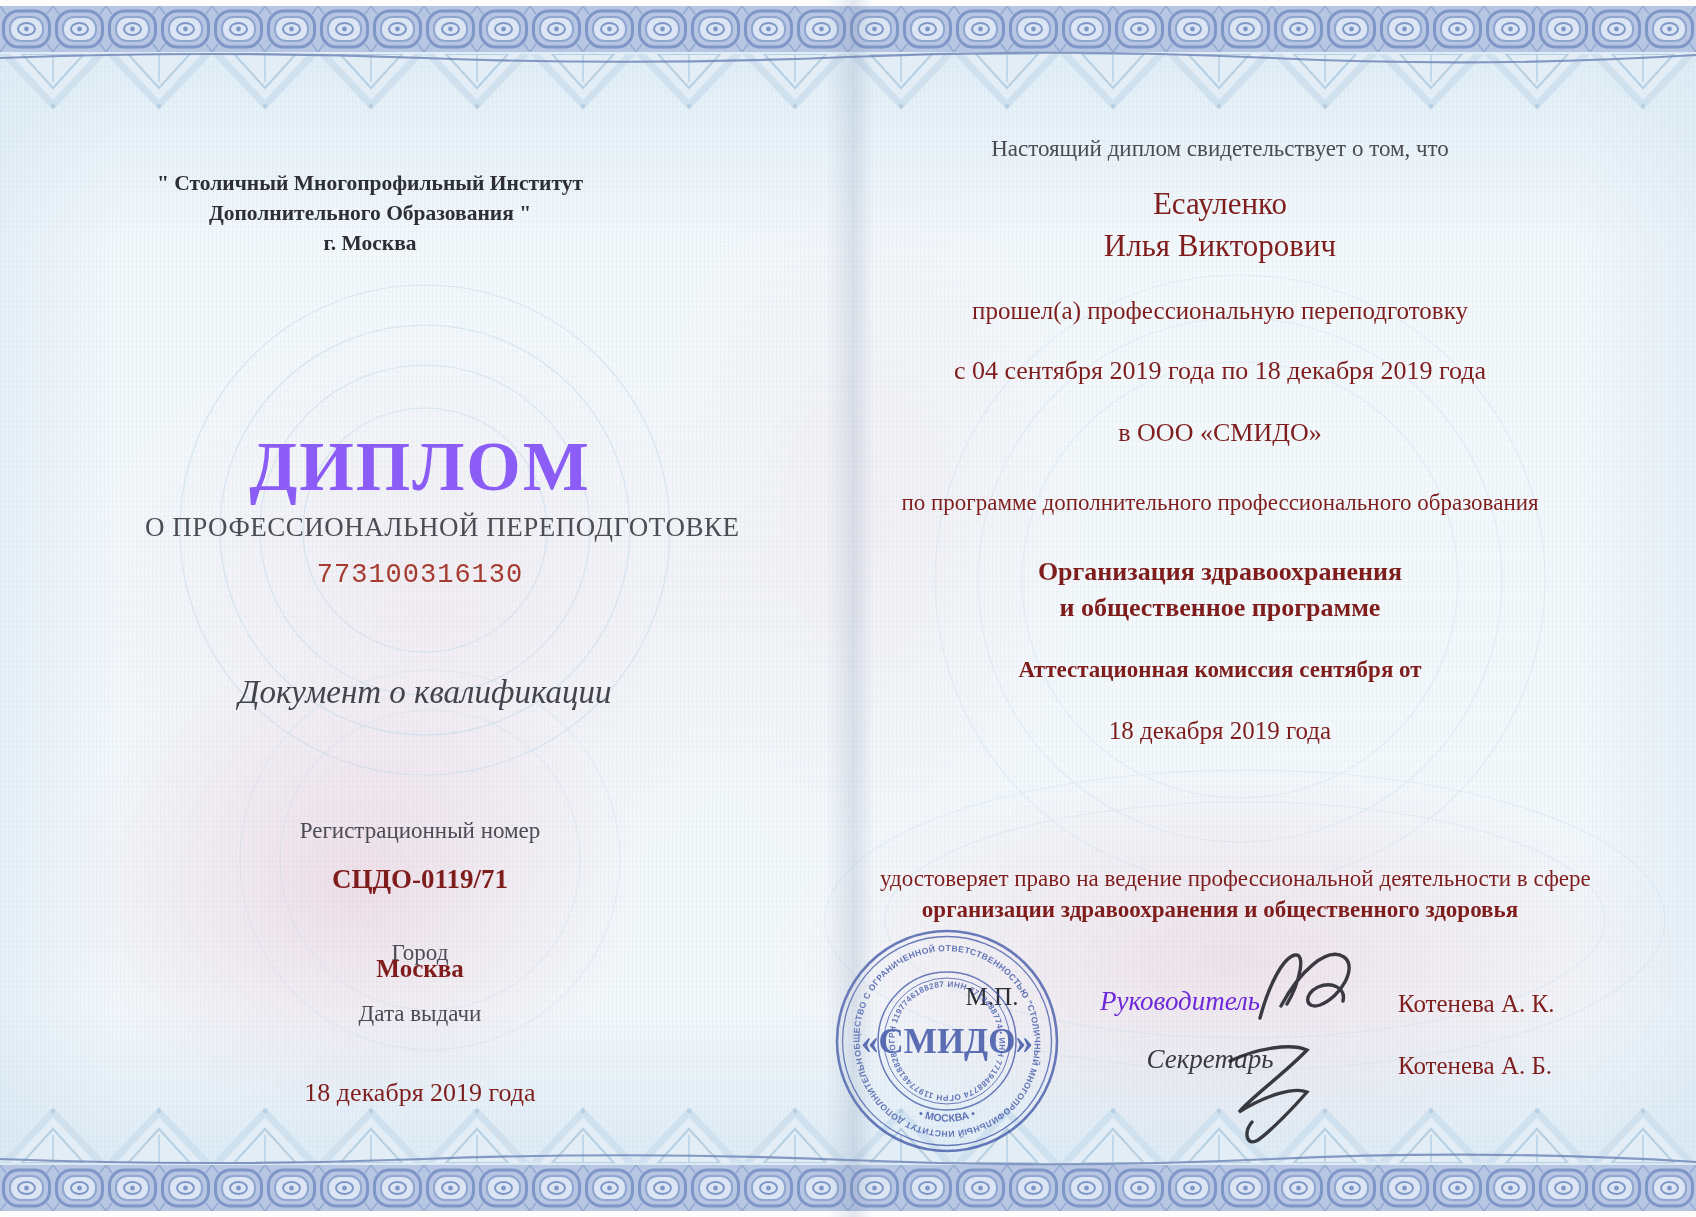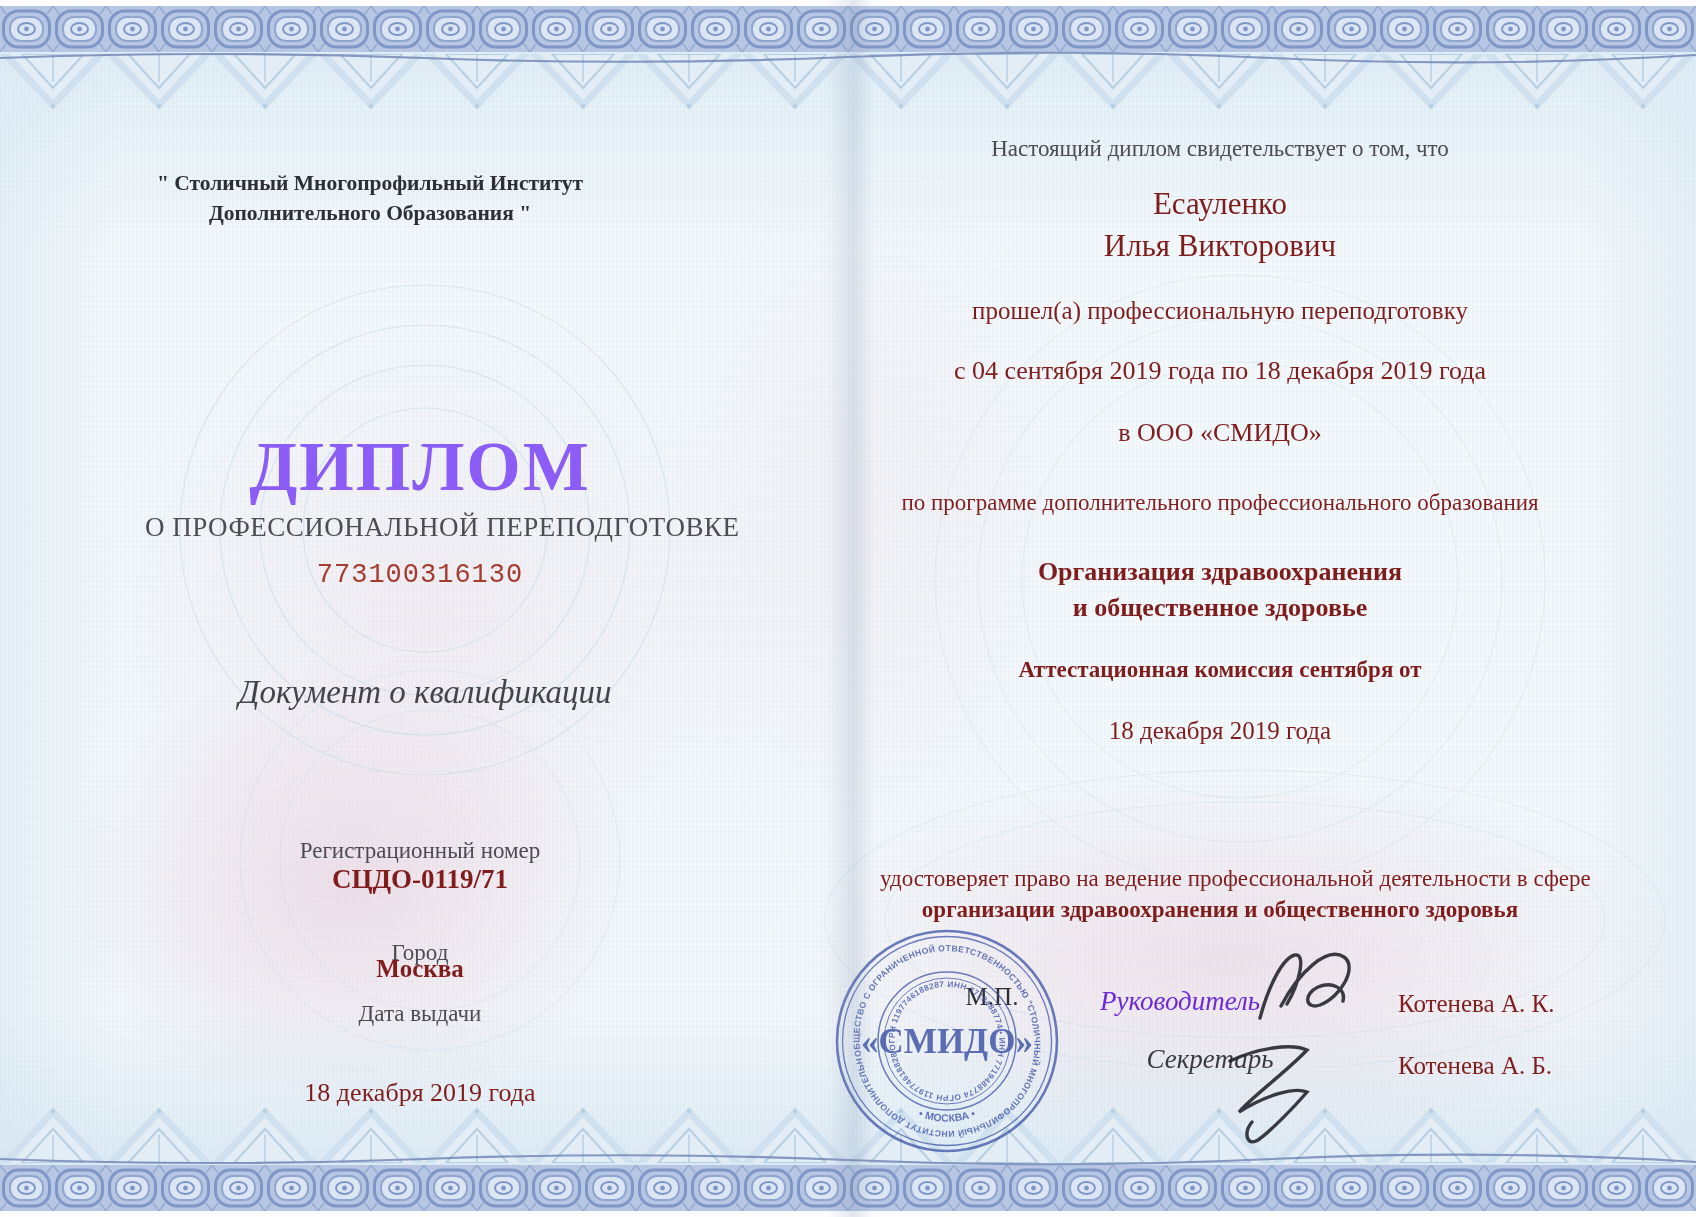--- a/index.html
+++ b/index.html
@@ -46,21 +46,21 @@
   .italic{font-style:italic;}
   
   .org-block{left:120px;top:168px;width:500px;font-size:21.5px;font-weight:bold;
              line-height:30px;color:#2e2e36;white-space:normal;}
   .title{left:170px;top:430px;width:500px;font-size:70px;font-weight:bold;
          letter-spacing:2px;color:#8b5cf6;line-height:74px;}
   .subtitle{left:145px;top:512px;width:550px;font-size:27px;letter-spacing:.5px;color:#4c4c54;}
   .serial{left:170px;top:560px;width:500px;font-family:"Liberation Mono","DejaVu Sans Mono",monospace;
           font-size:27px;letter-spacing:1px;color:#a63c30;}
   .qualnote{left:165px;top:674px;width:520px;font-size:33px;font-style:italic;color:#43434c;}
-  .l-reg-label{left:170px;top:818px;width:500px;font-size:23px;margin-top:20px;}
+  .l-reg-label{left:170px;top:818px;width:500px;font-size:23px;}
   .l-reg-value{left:170px;top:864px;width:500px;font-size:27px;}
   .l-city-label{left:170px;top:940px;width:500px;font-size:23px;}
   .l-city-value{left:170px;top:955px;width:500px;font-size:25px;}
   .l-date-label{left:170px;top:1001px;width:500px;font-size:23px;}
   .l-date-value{left:170px;top:1078px;width:500px;font-size:26px;}
   
   .r{left:880px;width:680px;}
   .r-intro{top:136px;font-size:23px;font-family:Liberation Serif, serif;}
   .r-surname{top:186px;font-size:31px;}
   .r-name{top:228px;font-size:31px;}
@@ -145,20 +145,21 @@
     <g transform="translate(0,54)">
         <rect width="1696" height="64" fill="url(#laceP)"></rect>
       </g>
     <path d="M0,58 Q210,50 424,58 T848,57 T1272,58 T1696,55" fill="none" stroke="#7288b8" stroke-width="2.2" opacity="0.85"></path>
   </svg>
 
   <div>
     <div class="tl org-block">
       <div>" Столичный Многопрофильный Институт</div>
       <div>Дополнительного Образования "</div>
+      <div>г. Москва</div>
     </div>
 
     <div class="tl title">ДИПЛОМ</div>
     <div class="tl subtitle">О  ПРОФЕССИОНАЛЬНОЙ  ПЕРЕПОДГОТОВКЕ</div>
     <div class="tl serial">773100316130</div>
     <div class="tl qualnote">Документ о квалификации</div>
 
     <div class="tl label l-reg-label">Регистрационный номер</div>
     <div class="tl ink bold l-reg-value">СЦДО-0119/71</div>
     <div class="tl label l-city-label">Город</div>
@@ -169,21 +170,21 @@
 
   <div>
     <div class="tl label r r-intro">Настоящий диплом свидетельствует о том, что</div>
     <div class="tl ink r r-surname">Есауленко</div>
     <div class="tl ink r r-name">Илья Викторович</div>
     <div class="tl ink r r-training">прошел(а) профессиональную переподготовку</div>
     <div class="tl ink r r-period">с 04 сентября 2019 года по 18 декабря 2019 года</div>
     <div class="tl ink r r-org">в ООО «СМИДО»</div>
     <div class="tl ink r r-progintro">по программе дополнительного профессионального образования</div>
     <div class="tl ink bold r r-prog1">Организация здравоохранения</div>
-    <div class="tl ink bold r r-prog2">и общественное здоровье</div>
+    <div class="tl ink bold r r-prog2">и общественное программе</div>
     <div class="tl ink bold r r-comm">Аттестационная комиссия сентября от</div>
     <div class="tl ink r r-commdate">18 декабря 2019 года</div>
     <div class="tl ink r r-rights1">удостоверяет право на ведение профессиональной деятельности в сфере</div>
     <div class="tl ink bold r r-rights2">организации здравоохранения и общественного здоровья</div>
 
     <div class="tl mp">М.П.</div>
     <div class="tl italic sig-role1">Руководитель</div>
     <div class="tl ink sig-name1">Котенева А. К.</div>
     <div class="tl italic sig-role2">Секретарь</div>
     <div class="tl ink sig-name2">Котенева А. Б.</div>

